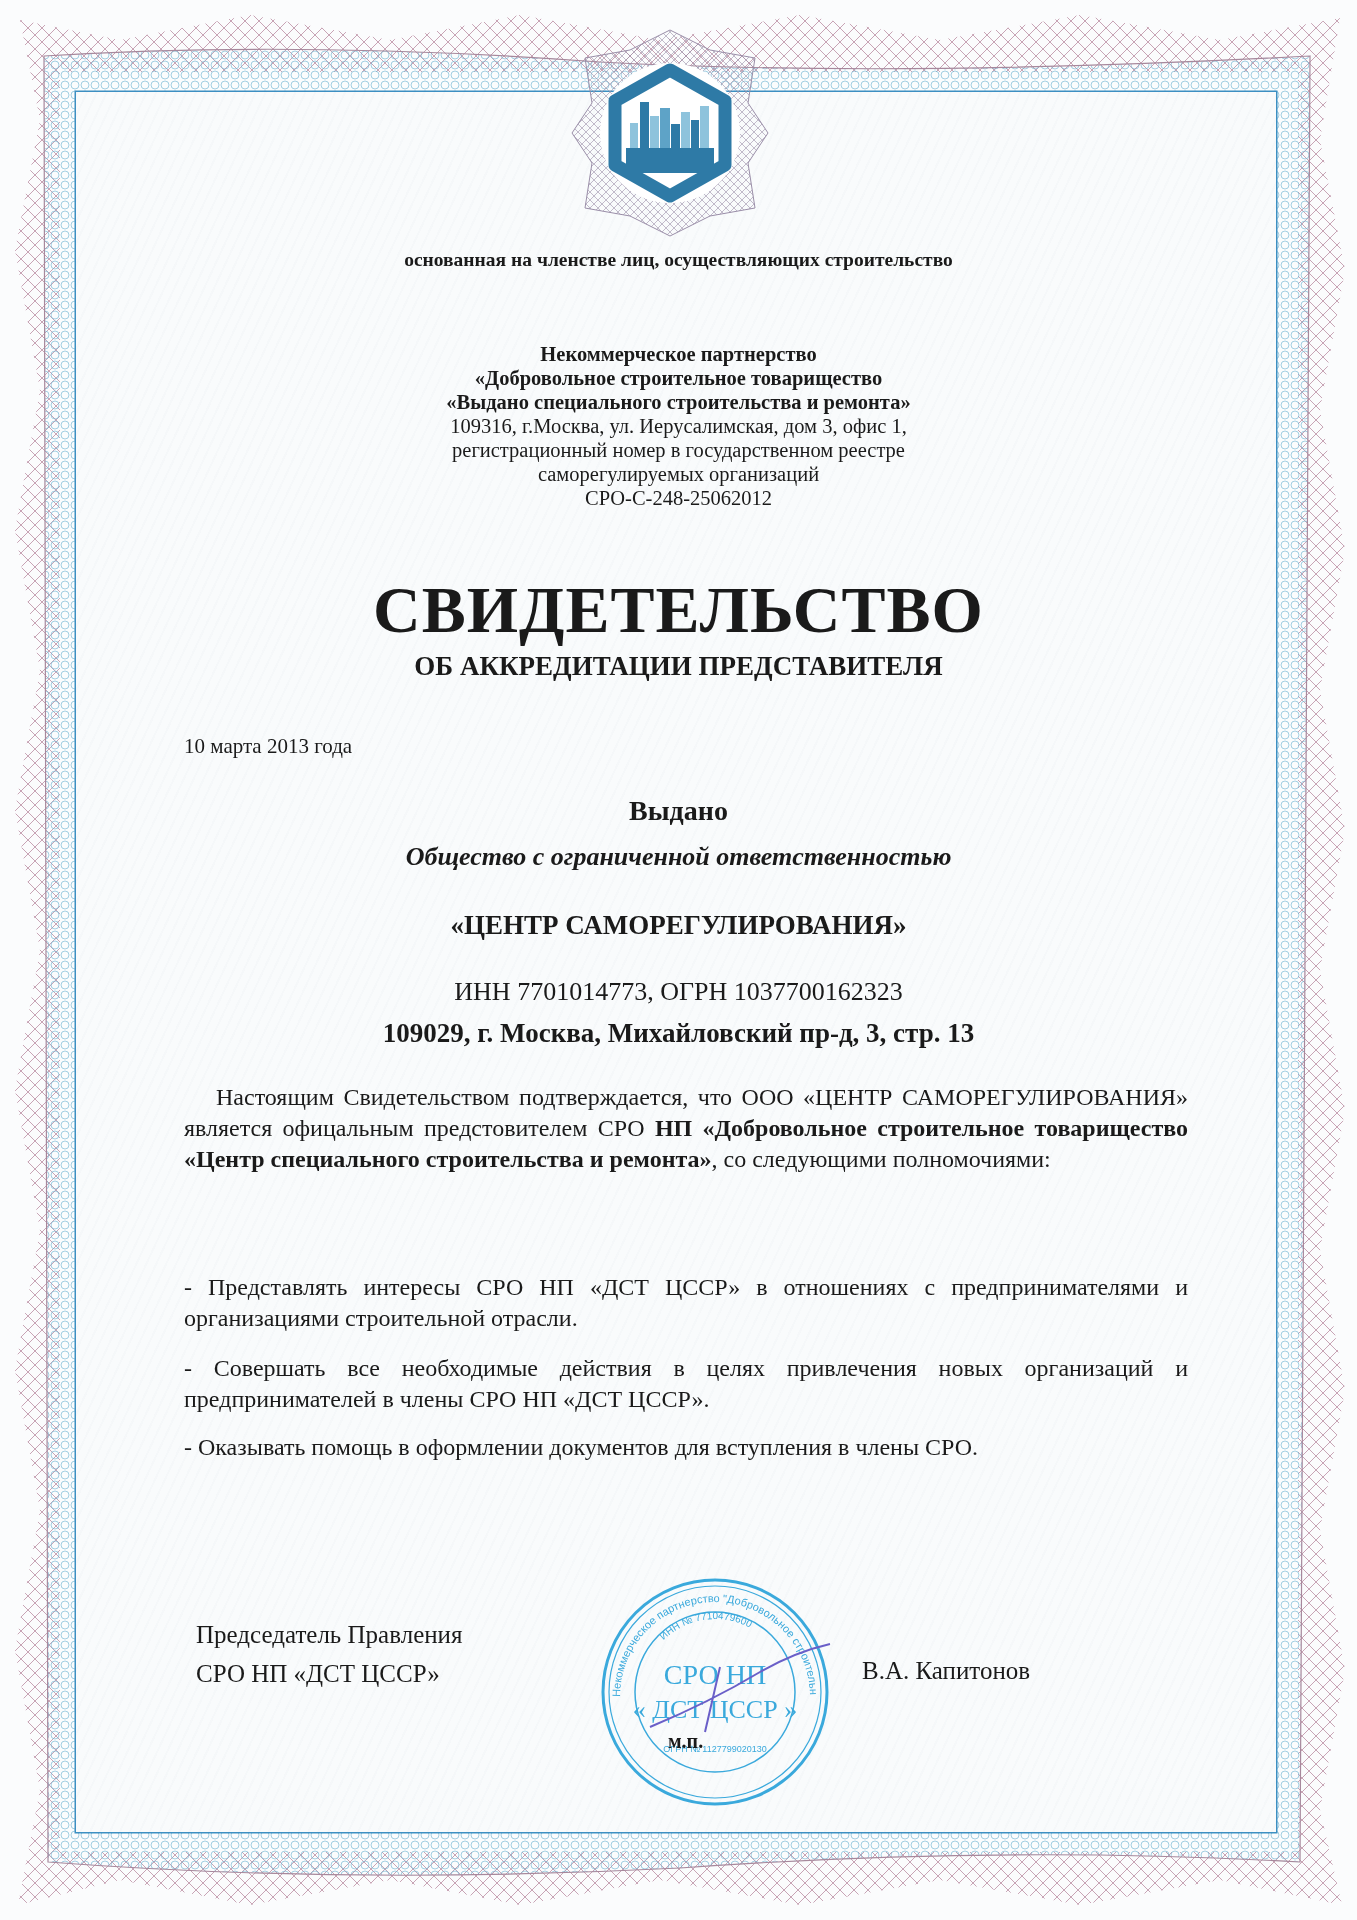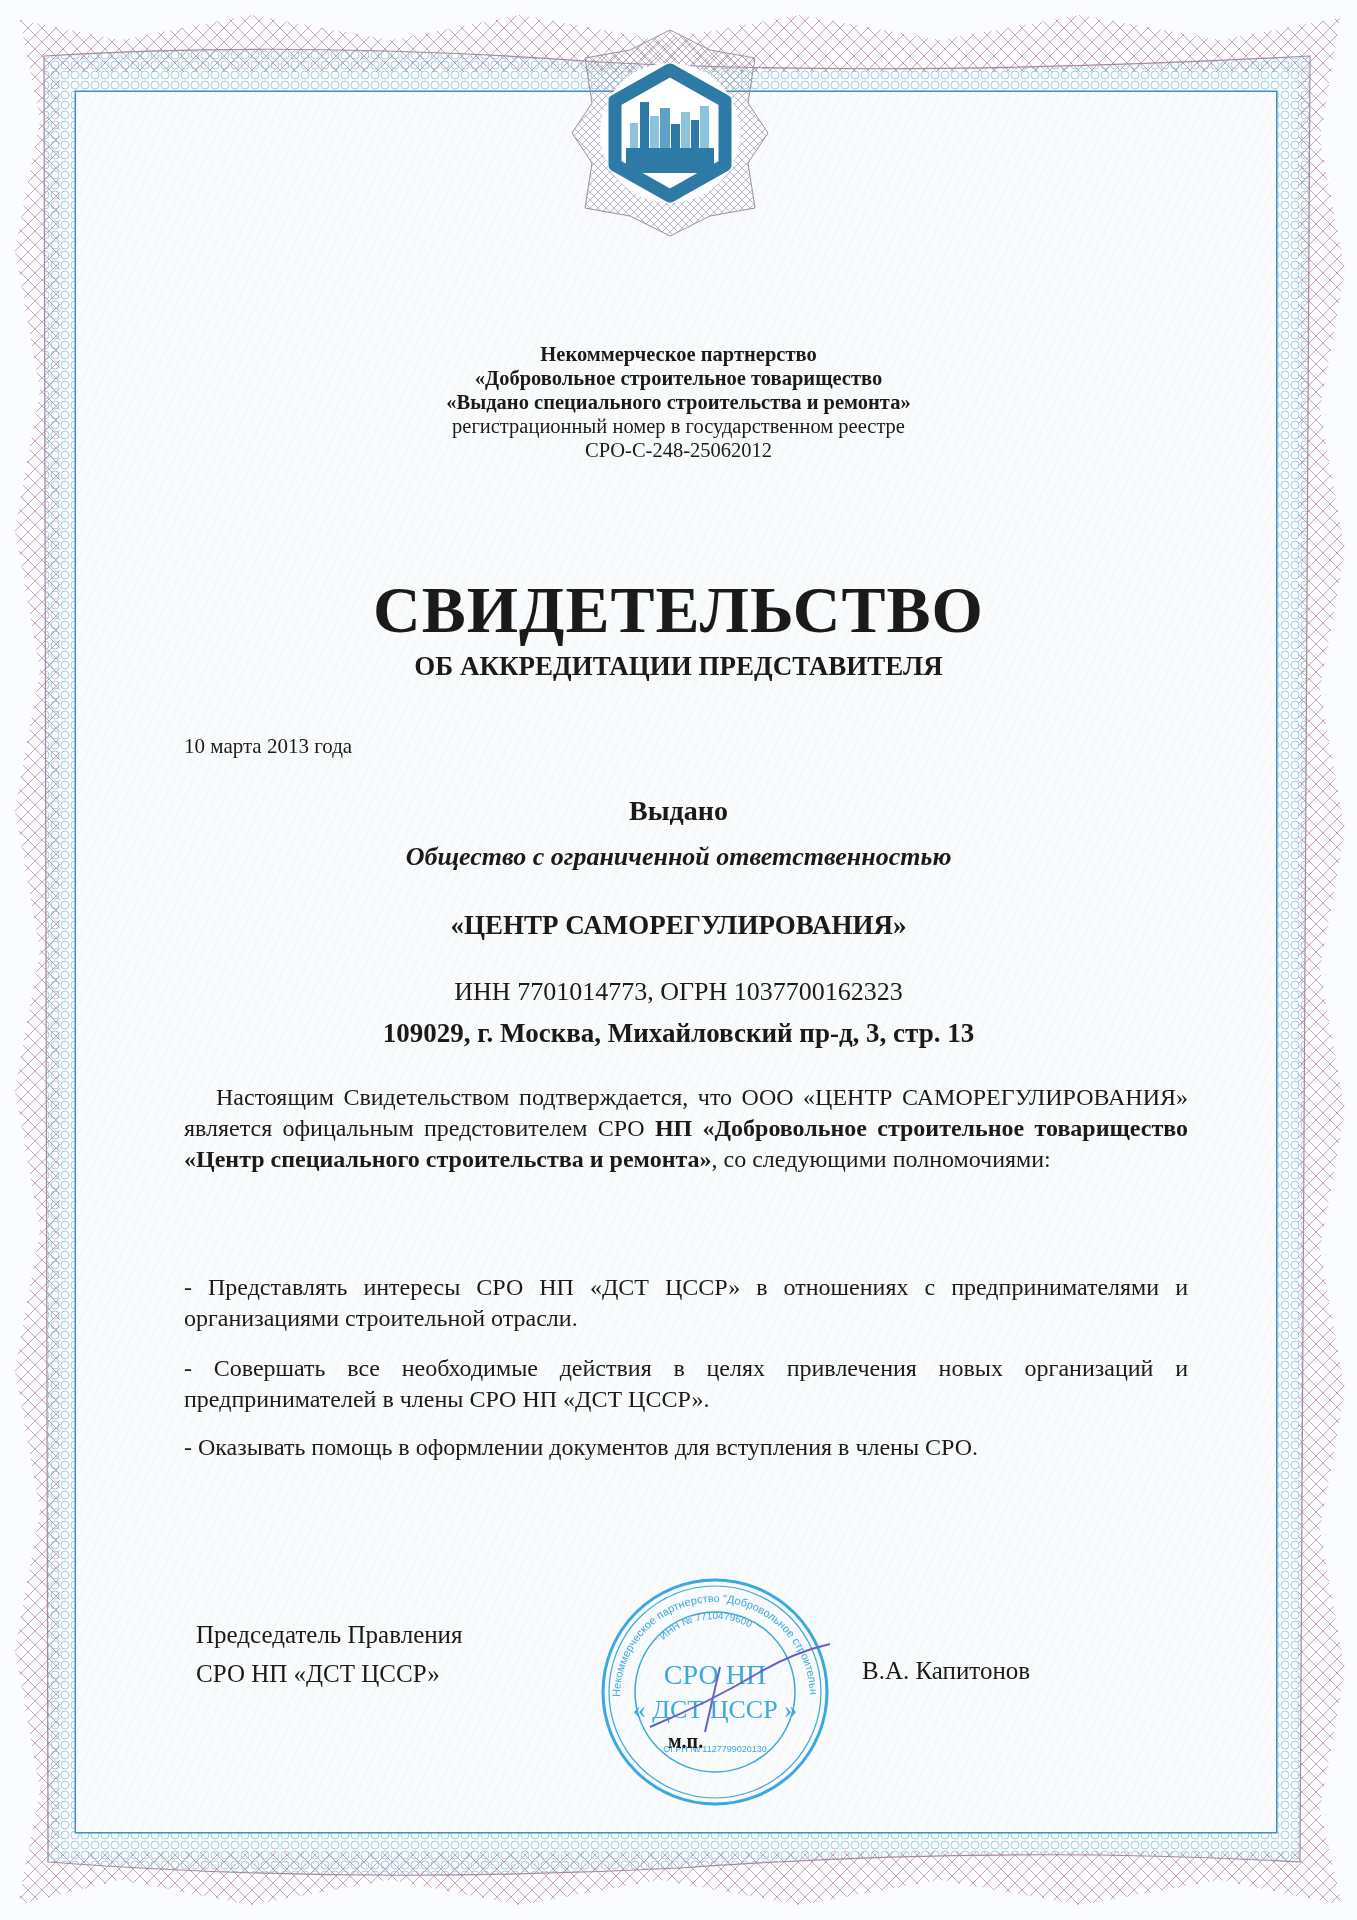--- a/index.html
+++ b/index.html
@@ -84,27 +84,30 @@
     <rect x="90" y="80" width="10" height="65" fill="#5ea3c7"></rect>
     <rect x="101" y="96" width="9" height="49" fill="#2e7aa6"></rect>
     <rect x="111" y="84" width="9" height="61" fill="#8ec3dc"></rect>
     <rect x="121" y="92" width="8" height="53" fill="#2e7aa6"></rect>
     <rect x="130" y="78" width="9" height="67" fill="#8ec3dc"></rect>
     <rect x="56" y="120" width="88" height="25" fill="#2e7aa6"></rect>
   </g>
 </svg>
 
 <div class="abs center hdr1">
+  <div>основанная на членстве лиц, осуществляющих строительство</div>
 </div>
 
 <div class="abs center hdr2">
   <div class="b">Некоммерческое партнерство</div>
   <div class="b">«Добровольное строительное товарищество</div>
   <div class="b">«Выдано специального строительства и ремонта»</div>
+  <div>109316, г.Москва, ул. Иерусалимская, дом 3, офис 1,</div>
   <div>регистрационный номер в государственном реестре</div>
+  <div>саморегулируемых организаций</div>
   <div>СРО-С-248-25062012</div>
 </div>
 
 <div class="abs center title">СВИДЕТЕЛЬСТВО</div>
 <div class="abs center subtitle">ОБ АККРЕДИТАЦИИ ПРЕДСТАВИТЕЛЯ</div>
 
 <div class="abs date">10 марта 2013 года</div>
 
 <div class="abs center issued">Выдано</div>
 <div class="abs center org-type">Общество с ограниченной ответственностью</div>

